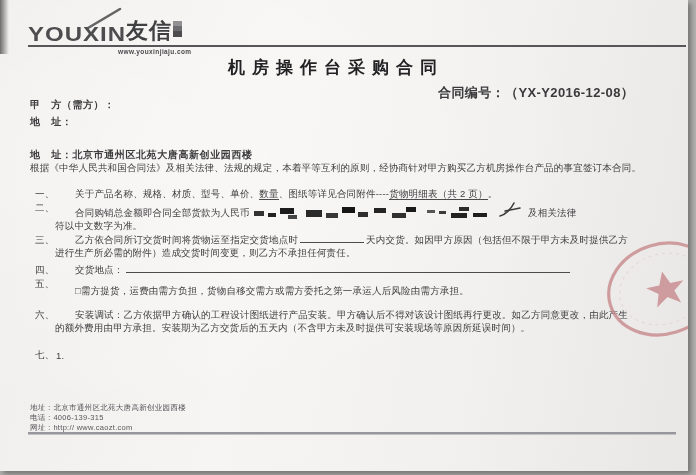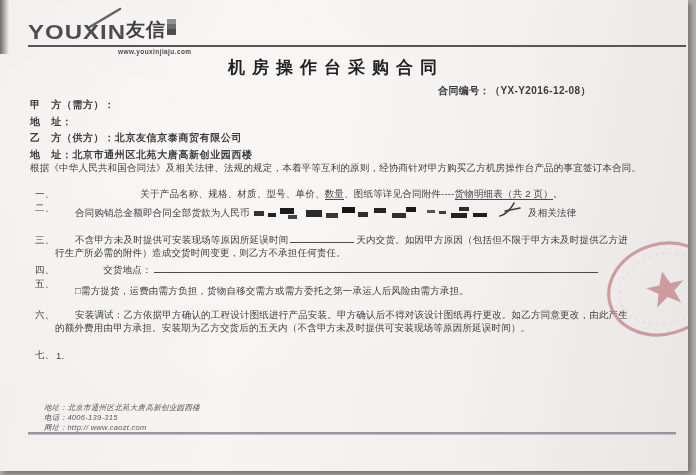--- a/index.html
+++ b/index.html
@@ -16,56 +16,56 @@
     box-shadow:3px 3px 5px rgba(0,0,0,0.35);
     color:#3a3a3c;
   }
   .corner-smudge{position:absolute;left:0;top:0;width:9px;height:54px;
     background:linear-gradient(to right,#6f6d6b,rgba(111,109,107,0));}
   .staple{position:absolute;left:82px;top:4px;}
   
   .logo{position:absolute;left:28px;top:16px;white-space:nowrap;}
   .logo-latin{font-size:24px;font-weight:bold;color:#4d4d50;letter-spacing:1px;
     display:inline-block;transform:scaleY(0.85);transform-origin:bottom;}
-  .logo-cn{font-size:19px;font-weight:bold;color:#404043;letter-spacing:1px;vertical-align:2px;}
+  .logo-cn{font-size:22px;font-weight:bold;color:#404043;letter-spacing:1px;vertical-align:2px;}
   .logo-badge{display:inline-block;width:9px;height:16px;background:#4d4d50;vertical-align:3px;
     margin-left:1px;box-shadow:inset 0 5px 0 rgba(255,255,255,0.25), inset 0 10px 0 rgba(255,255,255,0.18);}
   .logo-site{position:absolute;left:118px;top:48px;font-size:6.5px;font-weight:bold;color:#4a4a4d;letter-spacing:0.4px;}
   .header-rule{position:absolute;left:28px;top:45px;width:658px;height:2px;background:#57575a;}
   
   .doc-title{position:absolute;left:0;top:56px;width:672px;text-align:center;
     font-size:17px;font-weight:bold;letter-spacing:7px;color:#232325;}
-  .contract-no{position:absolute;left:438px;top:84px;font-size:10px;font-weight:bold;color:#3a3a3c;letter-spacing:0.4px;}
+  .contract-no{position:absolute;left:438px;top:84px;font-size:13px;font-weight:bold;color:#3a3a3c;letter-spacing:0.4px;}
   
   .pline{position:absolute;left:30px;font-size:10px;font-weight:bold;letter-spacing:0.6px;color:#3c3c3e;white-space:nowrap;}
   .preamble{position:absolute;left:30px;top:161px;width:636px;font-size:9.5px;line-height:13.5px;
     text-align:justify;color:#3c3c3e;letter-spacing:0.2px;}
   
   .clause{position:absolute;left:30px;width:598px;font-size:9.5px;line-height:13px;color:#3c3c3e;letter-spacing:0.2px;}
   .clause .num{position:absolute;left:5px;top:0;}
   .ctext{margin-left:25px;text-indent:20px;text-align:justify;}
   .cline{margin-left:25px;}
-  .first-indent{padding-left:20px;text-align:center;}
+  .first-indent{padding-left:20px;}
   .u{border-bottom:1px solid #4b4b4e;}
   .blank{display:inline-block;border-bottom:1px solid #4b4b4e;height:9px;vertical-align:baseline;margin:0 2px;}
   .blank.short{width:64px;}
   .blank.long{width:444px;}
   .nowrap{white-space:nowrap;}
   
   .c2l1{margin-left:25px;padding-left:20px;white-space:nowrap;}
   .rcluster{position:relative;display:inline-block;height:14px;vertical-align:-3px;}
   .rb{position:absolute;display:block;}
   .hand-mark{display:inline-block;vertical-align:-3px;margin:0 3px 0 4px;}
   
   .opt2{margin-left:45px;margin-top:7px;}
   
   .sub{margin-left:25px;margin-top:1px;position:relative;padding-left:17px;text-align:justify;}
   .sub .subno{position:absolute;left:1px;top:0;}
   
-  .fline{position:absolute;left:44px;font-size:7.5px;color:#56565b;letter-spacing:0.3px;white-space:nowrap;font-style:italic;}
+  .fline{position:absolute;left:30px;font-size:7.5px;color:#56565b;letter-spacing:0.3px;white-space:nowrap;}
   .footer-rule{position:absolute;left:28px;top:432px;width:648px;height:2px;
     background:#97979b;border-bottom:1px solid #c2c2c4;}
   
   .seal{position:absolute;left:604px;top:232px;}
 </style>
 </head>
 <body>
 
 <div class="paper">
 
@@ -79,21 +79,20 @@
     <span class="logo-latin">YOUXIN</span><span class="logo-cn">友信</span><span class="logo-badge"></span>
   </div>
   <div class="header-rule"></div>
   <div class="logo-site">www.youxinjiaju.com</div>
 
   <div class="doc-title">机房操作台采购合同</div>
   <div class="contract-no">合同编号：（YX-Y2016-12-08）</div>
 
   <div class="pline" style="top:98px">甲　方（需方）：</div>
   <div class="pline" style="top:115px">地　址：</div>
-  <div class="pline" style="top:131px">乙　方（供方）：北京友信京泰商贸有限公司</div>
   <div class="pline" style="top:148px">地　址：北京市通州区北苑大唐高新创业园西楼</div>
 
   <div class="preamble">根据《中华人民共和国合同法》及相关法律、法规的规定，本着平等互利的原则，经协商针对甲方购买乙方机房操作台产品的事宜签订本合同。</div>
 
   <div class="clause" style="top:187px">
     <span class="num">一、</span>
     <div class="cline first-indent nowrap">
       <span>关于产品名称、规格、材质、型号、单价、</span><span class="u">数量</span><span>、图纸等详见合同附件----</span><span class="u">货物明细表（共 2 页）</span><span>。</span>
     </div>
   </div>
@@ -121,26 +120,27 @@
         <i class="rb" style="left:24px;top:8px;width:16px;height:5px;background:#222"></i>
         <i class="rb" style="left:32px;top:2px;width:10px;height:4px;background:#2c2c2c"></i>
         <i class="rb" style="left:46px;top:8px;width:14px;height:4px;background:#1f1f1f"></i>
       </span>
       <svg class="hand-mark" width="24" height="18">
         <path d="M2,15 C7,14 13,8 16,2" stroke="#3c3c3e" stroke-width="1.6" fill="none" stroke-linecap="round"></path>
         <path d="M7,10 L22,7" stroke="#3c3c3e" stroke-width="1.5" fill="none" stroke-linecap="round"></path>
       </svg>
       <span>及相关法律</span>
     </div>
+    <div class="cline">符以中文数字为准。</div>
   </div>
 
   <div class="clause" style="top:233px">
     <span class="num">三、</span>
     <div class="ctext">
-      <span>不含甲方未及时提供可安装现场等原因所延误时间</span><span class="blank short"></span><span>天内交货。如因甲方原因（包括但不限于甲方未及时提供乙方进行生产所必需的附件）造成交货时间变更，则乙方不承担任何责任。</span>
+      <span>乙方依合同所订交货时间将货物运至指定交货地点时</span><span class="blank short"></span><span>天内交货。如因甲方原因（包括但不限于甲方未及时提供乙方进行生产所必需的附件）造成交货时间变更，则乙方不承担任何责任。</span>
     </div>
   </div>
 
   <div class="clause" style="top:263px">
     <span class="num">四、</span>
     <div class="cline first-indent nowrap">
       <span>交货地点：</span><span class="blank long"></span>
     </div>
   </div>
 

